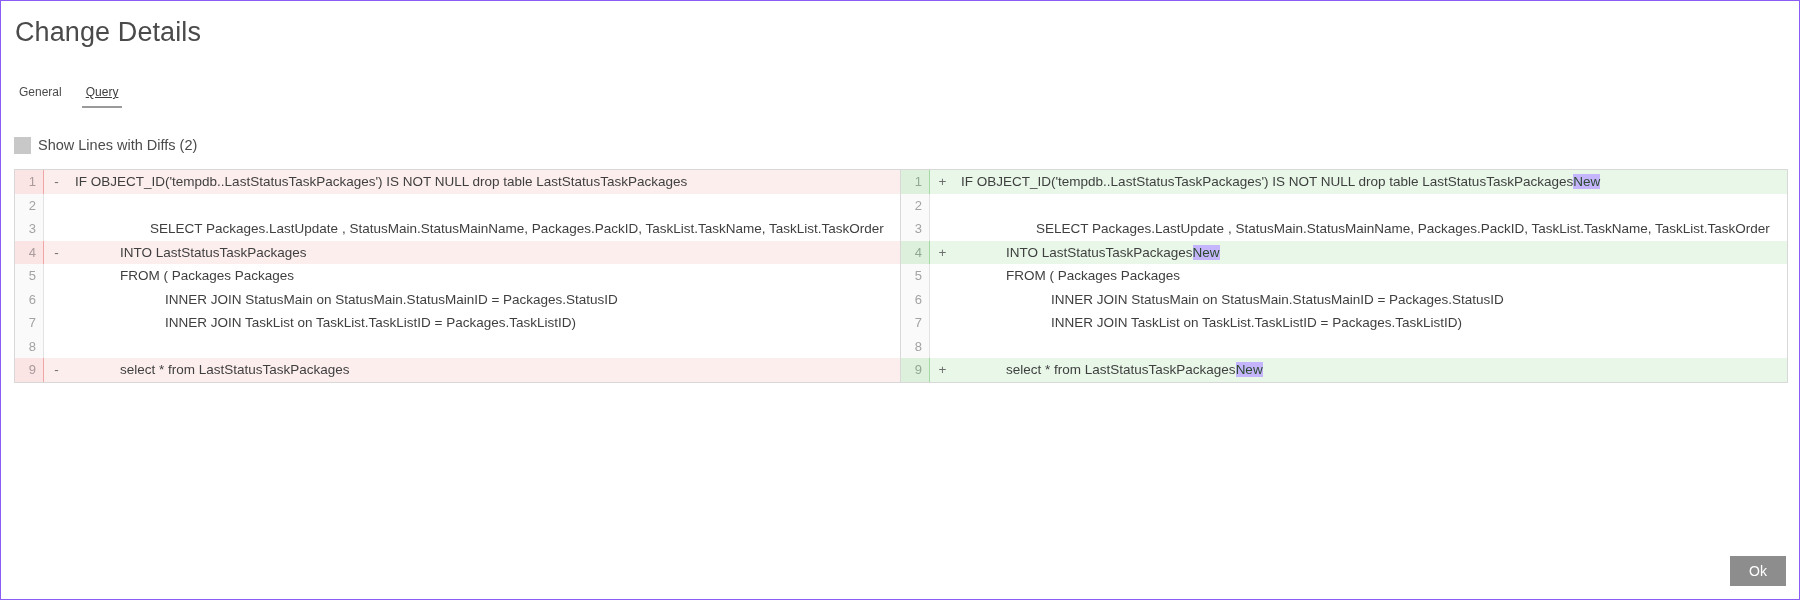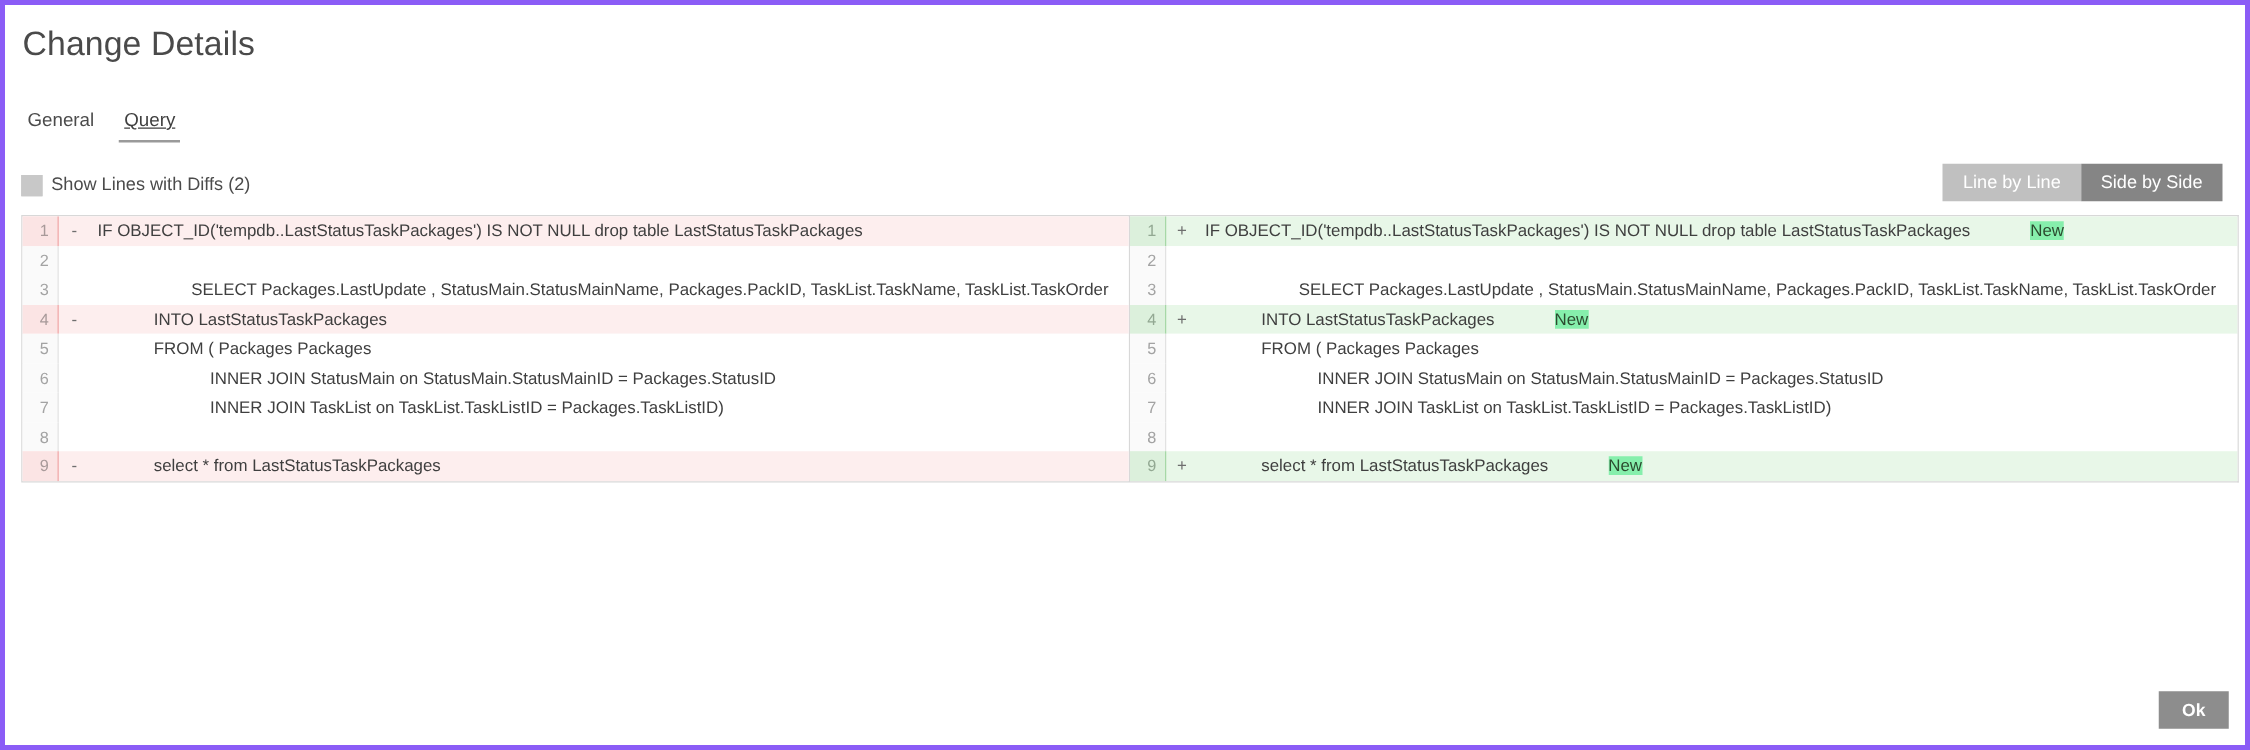--- a/index.html
+++ b/index.html
@@ -9,21 +9,21 @@
     background: #ffffff;
     font-family: "Liberation Sans", sans-serif;
     overflow: hidden;
   }
 
   #app {
     position: relative;
     width: 1800px;
     height: 600px;
     background: #ffffff;
-    border: 4px solid #8b5cf6;
+    border: 1px solid #8b5cf6;
     overflow: hidden;
   }
 
   
   .page-title {
     position: absolute;
     left: 14px;
     top: 16px;
     font-size: 27px;
     font-weight: 400;
@@ -36,21 +36,21 @@
   .tabstrip {
     position: absolute;
     left: 14px;
     top: 84px;
     display: flex;
     align-items: flex-end;
     gap: 16px;
   }
   .tab {
     position: relative;
-    font-size: 15px;
+    font-size: 12px;
     color: #4b4b4b;
     padding: 0 4px 9px 4px;
     cursor: pointer;
     white-space: nowrap;
     background: none;
     border: none;
     font-family: inherit;
   }
   .tab.active { color: #3f3f3f; text-decoration: underline; }
   .tab.active::after {
@@ -166,65 +166,59 @@
 
   .code {
     flex: 1 1 auto;
     padding-left: 6px;
     color: #3f3f3f;
     overflow: hidden;
     text-overflow: clip;
   }
   .code .ws { white-space: pre; }
   .hl-add {
-    background: #86efac;
+    background: #c4b5fd;
     color: #2c4a2f;
-    margin-left: 48px;
   }
 
   
   .ok-button {
     position: absolute;
     right: 13px;
     bottom: 13px;
     width: 56px;
     height: 30px;
     background: #8d8d8d;
     color: #ffffff;
     font-size: 14px;
     display: flex;
     align-items: center;
     justify-content: center;
     cursor: pointer;
     border: none;
     font-family: inherit;
-    font-weight: bold;
   }
 </style>
 </head>
 <body>
 
 <div id="app">
 
   <div class="page-title">Change Details</div>
 
   <div class="tabstrip">
     <button class="tab">General</button>
     <button class="tab active">Query</button>
   </div>
 
   <div class="options-row">
     <span class="checkbox"></span>
     <span class="checkbox-label">Show Lines with Diffs (2)</span>
   </div>
 
-  <div class="view-toggle">
-    <button class="toggle-btn inactive">Line by Line</button>
-    <button class="toggle-btn active">Side by Side</button>
-  </div>
 
   <div class="diff-wrap">
     <div class="diff-pane left" id="pane-left">
         <div class="diff-row del">
           <div class="gutter">1</div>
           <div class="marker">-</div>
           <div class="code"><span class="ws"></span><span>IF OBJECT_ID('tempdb..LastStatusTaskPackages') IS NOT NULL drop table LastStatusTaskPackages</span></div>
         </div>
         <div class="diff-row ctx">
           <div class="gutter">2</div>

